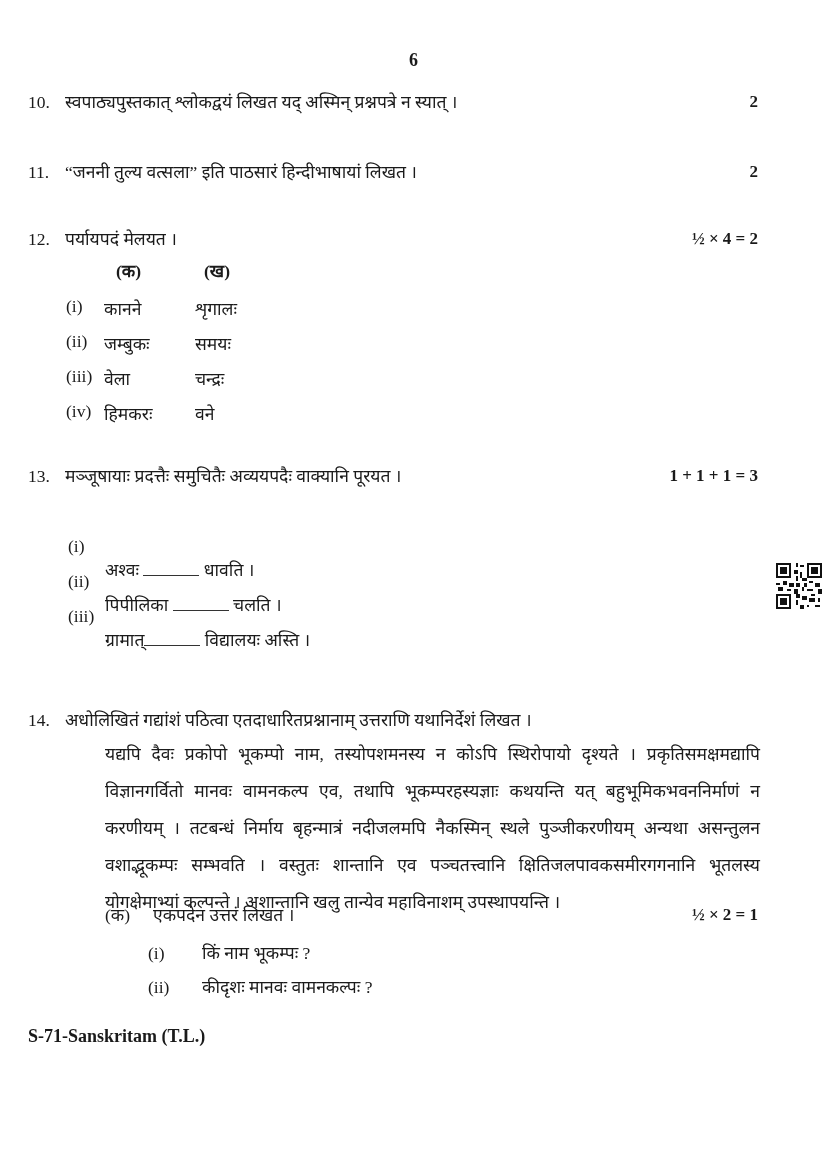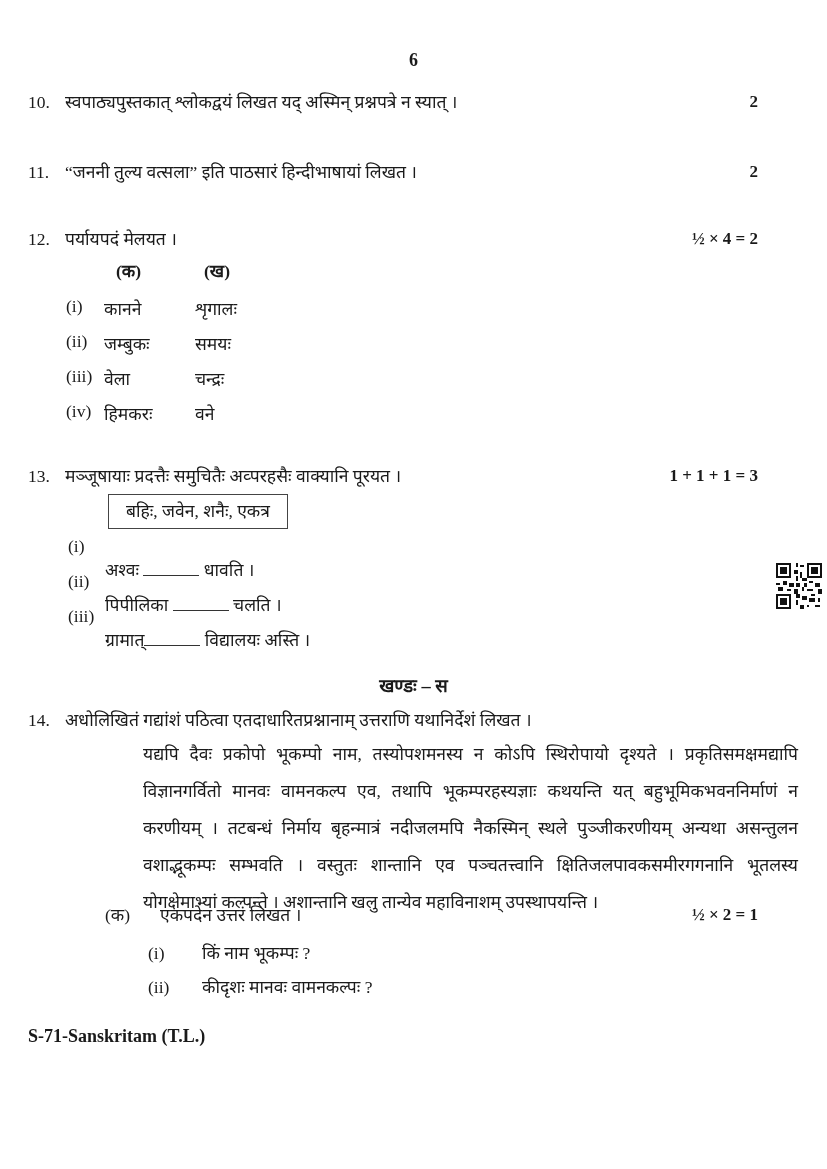--- a/index.html
+++ b/index.html
@@ -73,24 +73,23 @@
     text-align: center;
     font-weight: bold;
     font-size: 18.5px;
   }
   .passage {
     left: 105px;
     width: 655px;
     font-size: 17.5px;
     line-height: 37px;
     text-align: justify;
-    margin-left: 38px;
   }
   .sub-ka-label { position: absolute; left: 105px; width: 40px; }
-  .sub-ka-text  { position: absolute; left: 160px; width: 400px; }
+  .sub-ka-text  { position: absolute; left: 153px; width: 400px; }
   .sub-item-num  { position: absolute; left: 148px; width: 38px; }
   .sub-item-text { position: absolute; left: 202px; width: 420px; }
   .footer {
     left: 28px;
     font-weight: bold;
     font-size: 18px;
     font-family: "Liberation Serif", "DejaVu Serif", serif;
   }
   .qr {
     left: 776px;
@@ -145,25 +144,24 @@
     </div>
     <div class="m-row" style="position:absolute; top:143px; left:0; width:827px;">
       <span class="m-num">(iv)</span>
       <span class="m-a">हिमकरः</span>
       <span class="m-b">वने</span>
     </div>
   </div>
 
   <div class="abs qrow" style="top: 464px;">
     <span class="qnum">13.</span>
-    <span class="qtext">मञ्जूषायाः प्रदत्तैः समुचितैः अव्परहसैः वाक्यानि पूरयत ।</span>
+    <span class="qtext">मञ्जूषायाः प्रदत्तैः समुचितैः अव्ययपदैः वाक्यानि पूरयत ।</span>
     <span class="marks">1 + 1 + 1 = 3</span>
   </div>
 
-  <div class="abs word-box" style="top: 494px;">बहिः, जवेन, शनैः, एकत्र</div>
 
   <div class="abs fill-row" style="top: 536px; left:0; width:827px;">
     <span class="f-num">(i)</span>
     <span class="f-text"><span>अश्वः</span> <span class="blank"></span> <span>धावति ।</span></span>
   </div>
   <div class="abs fill-row" style="top: 571px; left:0; width:827px;">
     <span class="f-num">(ii)</span>
     <span class="f-text"><span>पिपीलिका</span> <span class="blank"></span> <span>चलति ।</span></span>
   </div>
   <div class="abs fill-row" style="top: 606px; left:0; width:827px;">
@@ -213,21 +211,20 @@
         <rect x="15" y="16" width="3" height="2"></rect>
         <rect x="9" y="17" width="1" height="2"></rect>
         <rect x="11" y="19" width="2" height="2"></rect>
         <rect x="14" y="19" width="1" height="1"></rect>
         <rect x="18" y="19" width="2" height="1"></rect>
         <rect x="19" y="16" width="1" height="2"></rect>
       </g>
     </svg>
   </div>
 
-  <div class="abs section-heading" style="top: 672px;">खण्डः – स</div>
 
   <div class="abs qrow" style="top: 708px;">
     <span class="qnum">14.</span>
     <span class="qtext" style="width: 690px;">अधोलिखितं गद्यांशं पठित्वा एतदाधारितप्रश्नानाम् उत्तराणि यथानिर्देशं लिखत ।</span>
   </div>
 
   <div class="abs passage" style="top: 736px;">यद्यपि दैवः प्रकोपो भूकम्पो नाम, तस्योपशमनस्य न कोऽपि स्थिरोपायो दृश्यते । प्रकृतिसमक्षमद्यापि विज्ञानगर्वितो मानवः वामनकल्प एव, तथापि भूकम्परहस्यज्ञाः कथयन्ति यत् बहुभूमिकभवननिर्माणं न करणीयम् । तटबन्धं निर्माय बृहन्मात्रं नदीजलमपि नैकस्मिन् स्थले पुञ्जीकरणीयम् अन्यथा असन्तुलन वशाद्भूकम्पः सम्भवति । वस्तुतः शान्तानि एव पञ्चतत्त्वानि क्षितिजलपावकसमीरगगनानि भूतलस्य योगक्षेमाभ्यां कल्पन्ते । अशान्तानि खलु तान्येव महाविनाशम् उपस्थापयन्ति ।</div>
 
   <div class="abs qrow" style="top: 903px;">
     <span class="sub-ka-label">(क)</span>

